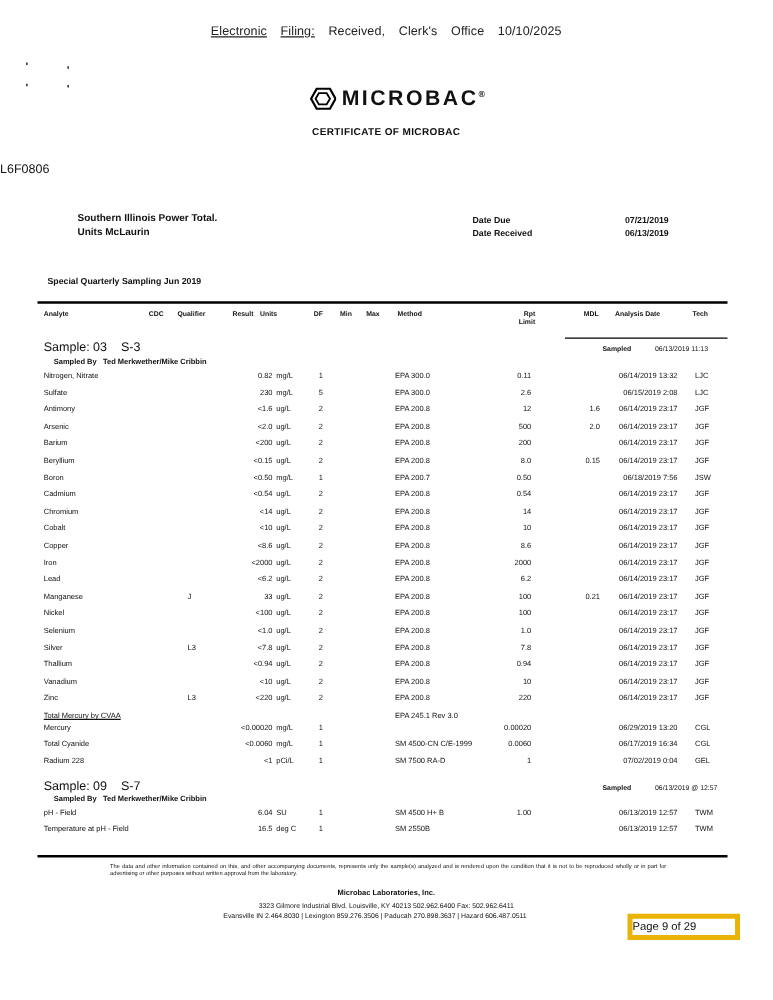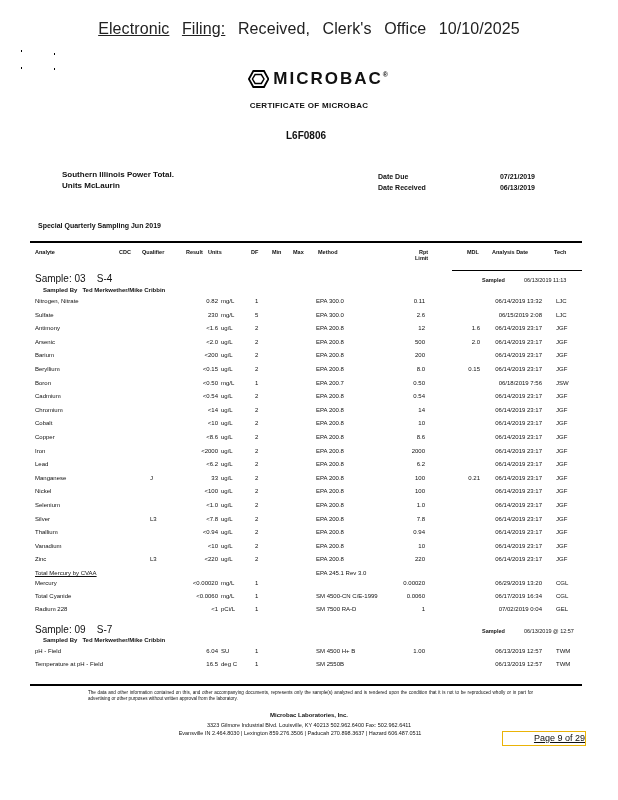--- a/index.html
+++ b/index.html
@@ -1,26 +1,26 @@
 <!DOCTYPE html>
 <html><head>
 <meta charset="utf-8">
 <style>
   html, body { margin: 0; padding: 0; background: #ffffff; }
   body { width: 618px; height: 800px; position: relative; overflow: hidden; font-family: "Liberation Sans", sans-serif; color: #111; }
   .abs { position: absolute; }
-  .banner { top: 20px; left: 0; width: 618px; text-align: center; font-size: 16px; color: #222; letter-spacing: 0.1px; }
+  .banner { top: 20px; left: 0; width: 618px; text-align: center; font-size: 10px; color: #222; letter-spacing: 0.1px; }
   .banner span { margin: 0 4px; }
   .banner .ul { text-decoration: underline; }
   .logo { top: 68px; left: 248px; width: 140px; height: 22px; display: flex; align-items: center; }
   .logo svg { width: 22px; height: 20px; margin-right: 4px; }
   .logo-text { font-size: 17px; font-weight: bold; letter-spacing: 2px; }
   .logo-text sup { font-size: 7px; letter-spacing: 0; }
   .cert-title { top: 101px; left: 0; width: 618px; text-align: center; font-size: 8px; font-weight: bold; letter-spacing: 0.3px; }
-  .work-order { top: 130px; left: 0; width: 612px; text-align: center; font-size: 10px; font-weight: bold; }
+  .work-order { top: 130px; left: 0; width: 612px; font-size: 10px; font-weight: normal; }
   .client { left: 62px; font-size: 8px; font-weight: bold; }
   .dlabel { left: 378px; font-size: 7px; font-weight: bold; }
   .dvalue { left: 490px; font-size: 7px; font-weight: bold; width: 45px; text-align: right; }
   .project { top: 222px; left: 38px; font-size: 7px; font-weight: bold; }
   .rule { background: #000; height: 2px; }
   .hdr { font-size: 5.5px; font-weight: bold; }
   .sample-title { font-size: 10px; }
   .sampled-by { font-size: 6px; font-weight: bold; }
   .row { position: absolute; left: 0; width: 618px; height: 12px; font-size: 6px; }
   .row span { position: absolute; top: 0; white-space: nowrap; }
@@ -32,21 +32,21 @@
   .c-me { left: 316px; }
   .c-rl { left: 380px; width: 45px; text-align: right; }
   .c-mdl { left: 450px; width: 30px; text-align: right; }
   .c-ad { left: 482px; width: 60px; text-align: right; }
   .c-te { left: 556px; }
   .group-label { font-size: 6px; text-decoration: underline; }
   .disclaimer { top: 690px; left: 88px; width: 445px; font-size: 4.6px; line-height: 6px; text-align: justify; }
   .lab-name { top: 712px; left: 0; width: 618px; text-align: center; font-size: 6px; font-weight: bold; }
   .lab-addr { top: 722px; left: 0; width: 618px; text-align: center; font-size: 5.5px; }
   .lab-branches { top: 730px; left: 0; width: 600px; text-align: center; font-size: 5.5px; }
-  .page-box { top: 731px; left: 502px; width: 82px; height: 13px; border: 1px solid #eab308; font-size: 9px; text-align: right; line-height: 13px; text-decoration: underline; }
+  .page-box { top: 731px; left: 502px; width: 82px; height: 13px; border: 4px solid #eab308; font-size: 9px; text-align: left; line-height: 13px; }
   .speck { background: #000; width: 1px; height: 2px; }
 </style>
 </head>
 <body>
 
 <div class="abs banner">
   <span class="ul">Electronic</span>
   <span class="ul">Filing:</span>
   <span>Received,</span>
   <span>Clerk's</span>
@@ -91,21 +91,21 @@
 <div class="abs hdr" style="top:249px;left:293px">Max</div>
 <div class="abs hdr" style="top:249px;left:318px">Method</div>
 <div class="abs hdr" style="top:249px;left:415px">
     <div style="text-align:right">Rpt</div>
     <div>Limit</div>
   </div>
 <div class="abs hdr" style="top:249px;left:467px">MDL</div>
 <div class="abs hdr" style="top:249px;left:492px">Analysis Date</div>
 <div class="abs hdr" style="top:249px;left:554px">Tech</div>
 
-<div class="abs sample-title" style="top:273px;left:35px"><span>Sample: 03</span>&nbsp;&nbsp;&nbsp;&nbsp;<span>S-4</span></div>
+<div class="abs sample-title" style="top:273px;left:35px"><span>Sample: 03</span>&nbsp;&nbsp;&nbsp;&nbsp;<span>S-3</span></div>
 <div class="abs sampled-by" style="top:287px;left:43px"><span>Sampled By</span>&nbsp;&nbsp;&nbsp;<span>Ted Merkwether/Mike Cribbin</span></div>
 <div class="abs hdr" style="top:277px;left:482px">Sampled</div>
 <div class="abs hdr" style="top:277px;left:524px;font-weight:normal">06/13/2019 11:13</div>
 <div class="abs" style="top:270px;left:452px;width:130px;height:1px;background:#000"></div>
 
 <div id="rows-s1">
     <div class="row" style="top: 298px;">
       <span class="c-an">Nitrogen, Nitrate</span>
       <span class="c-q"></span>
       <span class="c-res">0.82</span>

